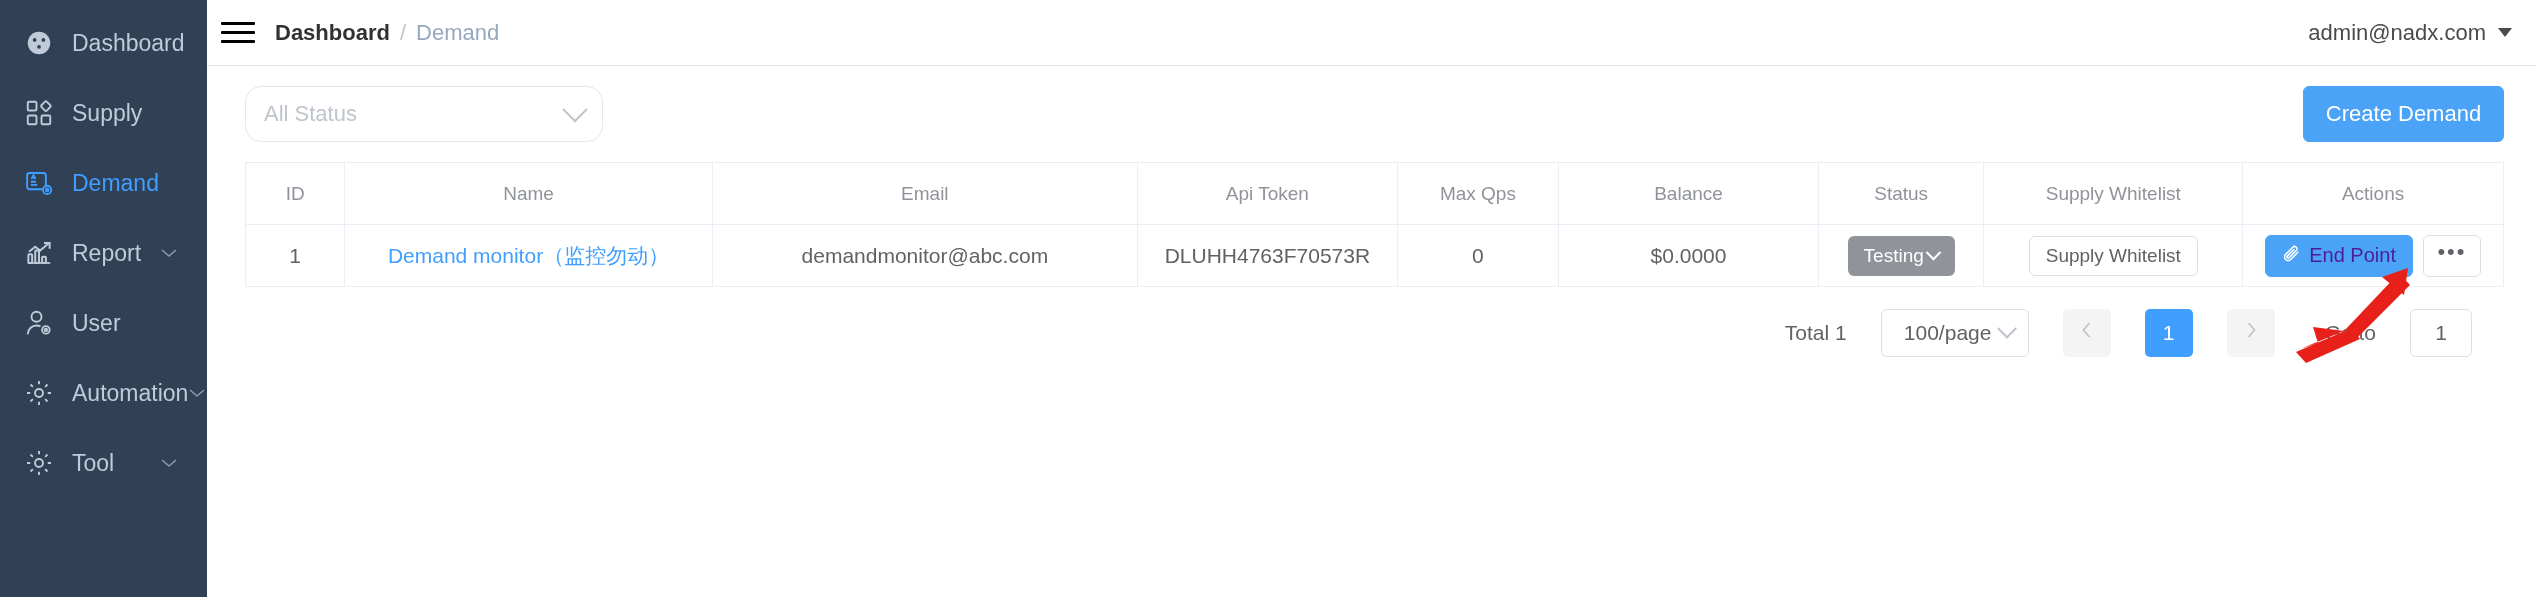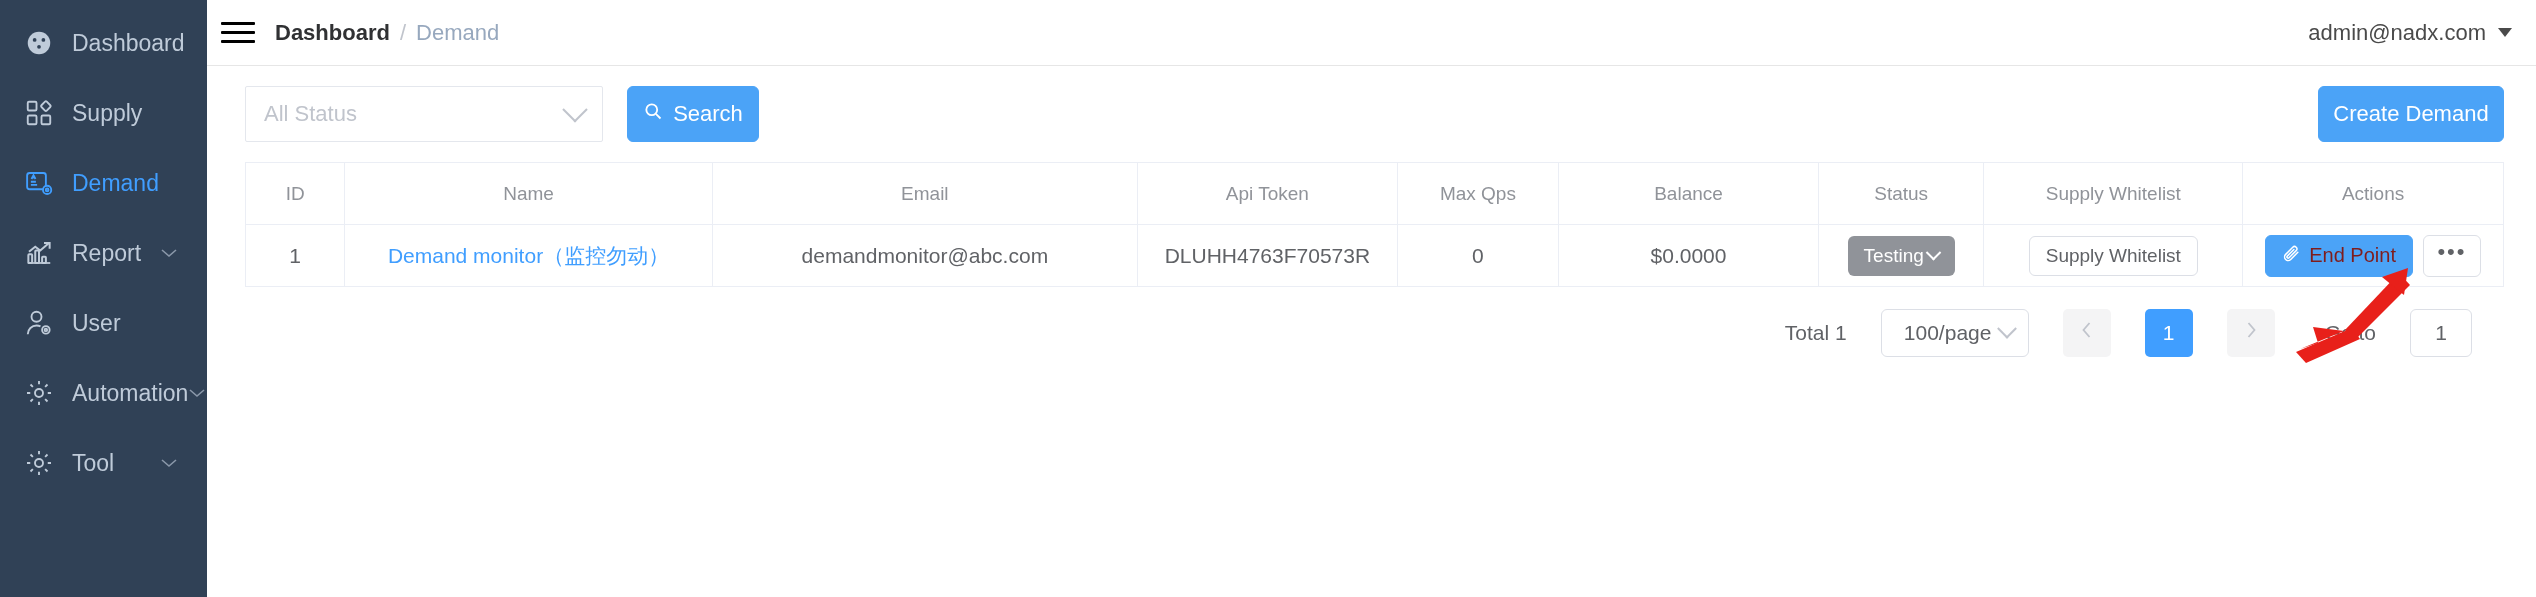--- a/index.html
+++ b/index.html
@@ -72,21 +72,21 @@
 
   
   .toolbar {
     height: 96px; min-height: 96px;
     display: flex; align-items: center;
     padding: 0 32px 0 38px;
     gap: 24px;
   }
   .select-box {
     width: 358px; height: 56px;
-    border: 1px solid #e4e7ed; border-radius: 2px;
+    border: 1px solid #e4e7ed; border-radius: 16px;
     display: flex; align-items: center;
     padding: 8px 18px;
     background: #fff; cursor: pointer;
   }
   .select-box .sel-text { flex: 1; font-size: 22px; color: #c0c4cc; }
   .chev {
     width: 18px; height: 18px;
     border-right: 2px solid #c0c4cc; border-bottom: 2px solid #c0c4cc;
     transform: rotate(45deg) translate(-3px,-3px);
   }
@@ -103,21 +103,21 @@
     background: transparent;
   }
   .search-box input::placeholder { color: #c0c4cc; }
   .btn-primary {
     background: #4ba3f7; border: 1px solid #4ba3f7; color: #fff;
     border-radius: 6px; font-size: 22px;
     display: flex; align-items: center; justify-content: center; gap: 10px;
     cursor: pointer; font-family: "Liberation Sans", sans-serif;
   }
   .btn-search { width: 132px; height: 56px; }
-  .btn-create { width: 186px; height: 56px; margin-left: auto; text-align: center; }
+  .btn-create { width: 201px; height: 56px; margin-left: auto; text-align: center; }
 
   
   .table-wrap { padding: 0 32px 0 38px; }
   table.grid { width: 100%; border-collapse: collapse; table-layout: fixed; background: #fff; }
   table.grid th, table.grid td {
     border: 1px solid #ebeef5;
     text-align: center;
     font-weight: normal;
   }
   table.grid th {
@@ -150,21 +150,21 @@
   }
   .btn-plain {
     display: inline-flex; align-items: center; justify-content: center;
     border: 1px solid #dcdfe6; background: #fff; color: #606266;
     border-radius: 6px; height: 40px; padding: 0 16px;
     font-size: 19px; cursor: pointer; font-family: "Liberation Sans", sans-serif;
   }
   .actions-cell { display: flex; align-items: center; justify-content: center; gap: 10px; }
   .btn-endpoint {
     display: inline-flex; align-items: center; justify-content: center; gap: 8px;
-    background: #4ba3f7; border: 1px solid #4ba3f7; color: #7f1d1d;
+    background: #4ba3f7; border: 1px solid #4ba3f7; color: #4c1d95;
     border-radius: 6px; height: 42px; padding: 0 16px;
     font-size: 20px; cursor: pointer; font-family: "Liberation Sans", sans-serif;
   }
   .btn-more {
     display: inline-flex; align-items: center; justify-content: center;
     border: 1px solid #dcdfe6; background: #fff; color: #606266;
     border-radius: 6px; height: 42px; width: 58px;
     font-size: 22px; letter-spacing: 2px; cursor: pointer;
     padding-bottom: 8px;
   }
@@ -327,29 +327,20 @@
       </div>
     </header>
 
     <div class="toolbar">
       <div class="select-box">
         <span class="sel-text">All Status</span>
         <span class="chev"></span>
       </div>
 
 
-      <button class="btn-primary btn-search">
-        <span>
-          <svg width="20" height="20" viewBox="0 0 24 24" fill="none" stroke="#fff" stroke-width="2.2">
-            <circle cx="10.5" cy="10.5" r="6.5"></circle>
-              <path d="M15.5 15.5L21 21"></path>
-          </svg>
-        </span>
-        <span>Search</span>
-      </button>
 
       <button class="btn-primary btn-create">
         <span>Create Demand</span>
       </button>
     </div>
 
     <div class="table-wrap">
       <table class="grid">
         <thead>
           <tr>

